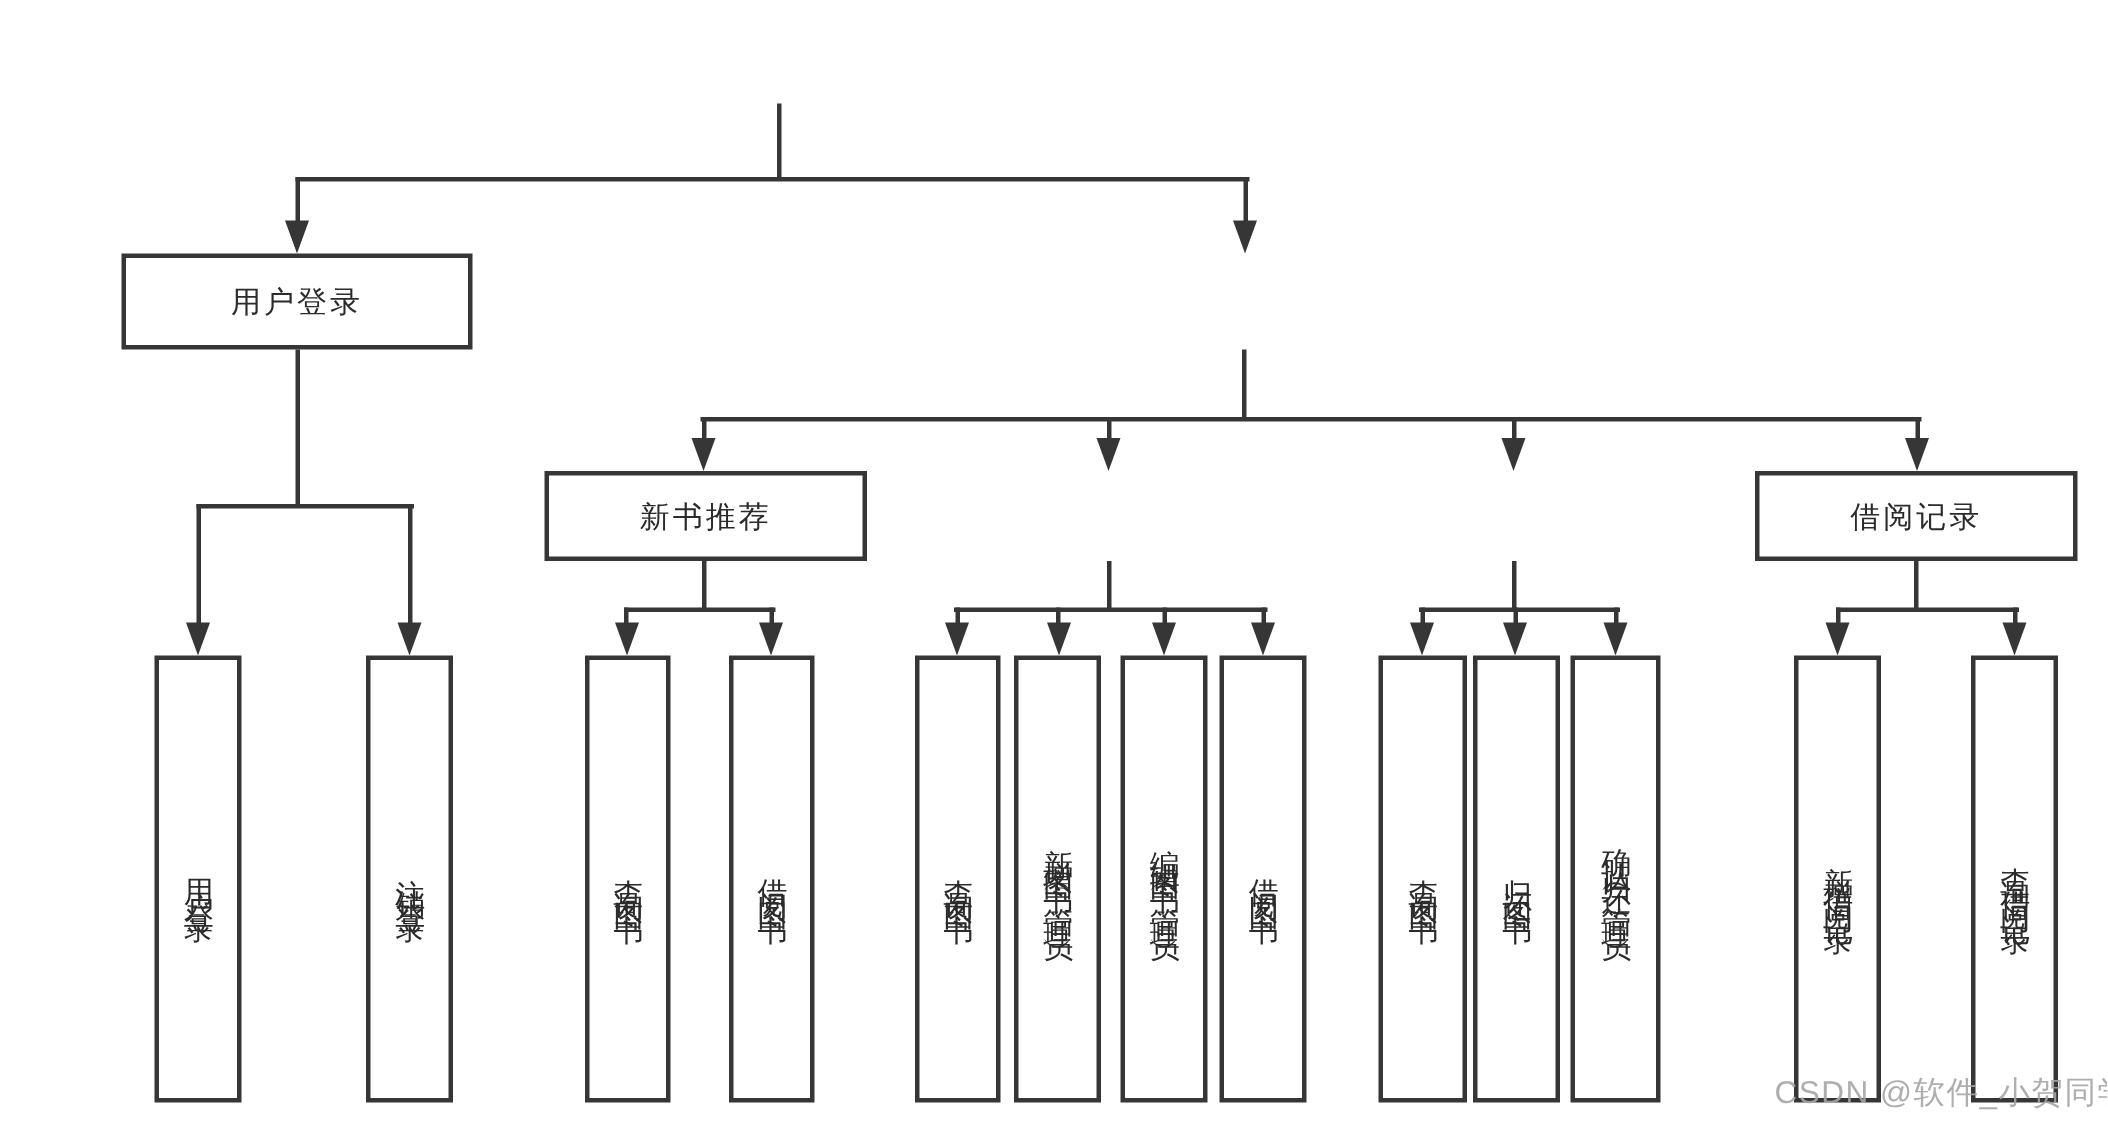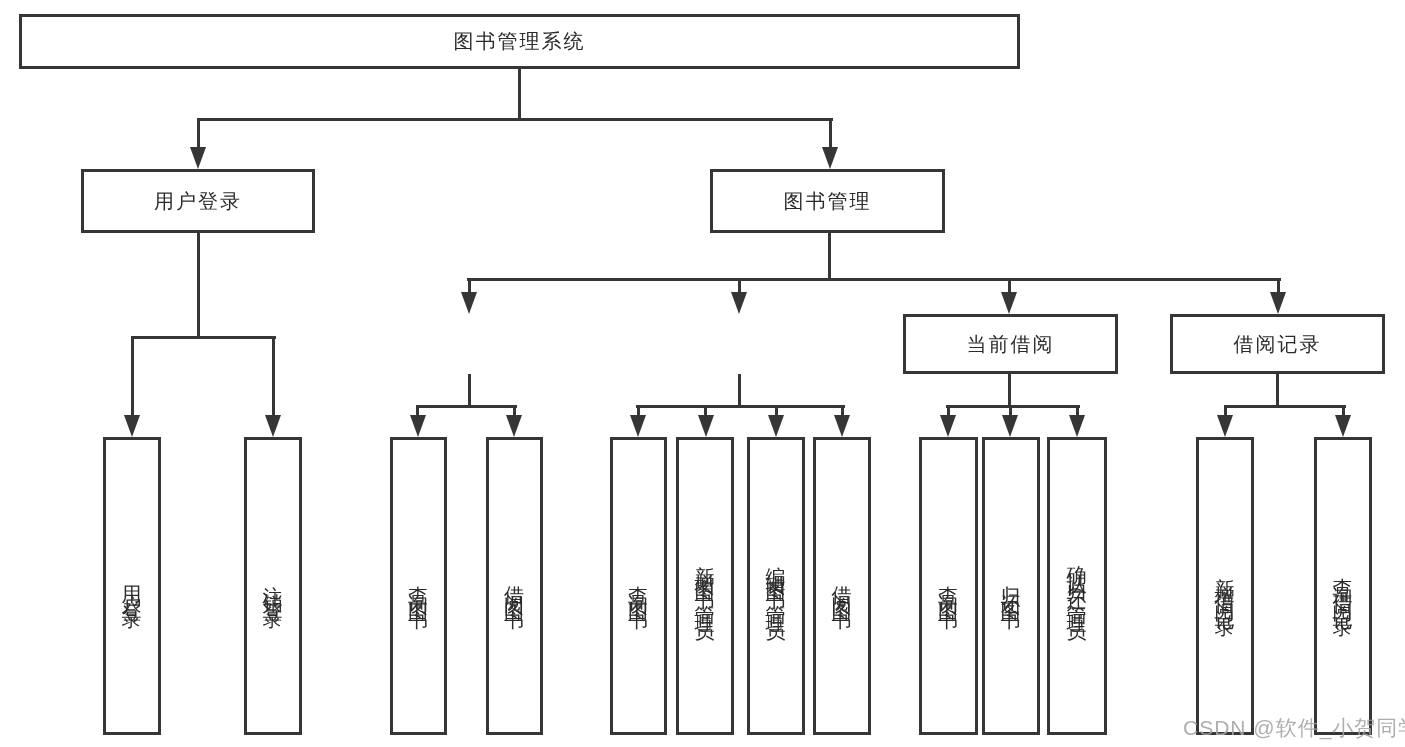--- a/index.html
+++ b/index.html
@@ -50,58 +50,52 @@
     color:rgba(165,165,165,0.9);
     white-space:nowrap;
     z-index:5;
   }
 </style>
 </head>
 <body>
 
 <div id="canvas">
 
-  <div class="box hbox" style="left:19px;top:14px;width:1001px;height:55px;">
-    <span>图书管理系统</span>
-  </div>
 
   <div class="line" style="left:518px;top:69px;width:3px;height:51px;"></div>
   <div class="line" style="left:197px;top:118px;width:636px;height:3px;"></div>
   <div class="line" style="left:197px;top:118px;width:3px;height:32px;"></div>
   <div class="arrowhead" style="left:190px;top:147px;"></div>
   <div class="line" style="left:829px;top:118px;width:3px;height:32px;"></div>
   <div class="arrowhead" style="left:822px;top:147px;"></div>
 
   <div class="box hbox" style="left:81px;top:169px;width:234px;height:64px;">
     <span>用户登录</span>
-  </div>
-  <div class="box hbox" style="left:710px;top:169px;width:235px;height:64px;">
-    <span>图书管理</span>
   </div>
 
   <div class="line" style="left:197px;top:233px;width:3px;height:105px;"></div>
   <div class="line" style="left:131px;top:336px;width:145px;height:3px;"></div>
   <div class="line" style="left:131px;top:336px;width:3px;height:81px;"></div>
   <div class="arrowhead" style="left:124px;top:415px;"></div>
   <div class="line" style="left:272px;top:336px;width:3px;height:81px;"></div>
   <div class="arrowhead" style="left:265px;top:415px;"></div>
 
   <div class="line" style="left:828px;top:233px;width:3px;height:47px;"></div>
   <div class="line" style="left:467px;top:278px;width:814px;height:3px;"></div>
   <div class="line" style="left:468px;top:278px;width:3px;height:17px;"></div>
   <div class="arrowhead" style="left:461px;top:292px;"></div>
   <div class="line" style="left:738px;top:278px;width:3px;height:17px;"></div>
   <div class="arrowhead" style="left:731px;top:292px;"></div>
   <div class="line" style="left:1008px;top:278px;width:3px;height:17px;"></div>
   <div class="arrowhead" style="left:1001px;top:292px;"></div>
   <div class="line" style="left:1277px;top:278px;width:3px;height:17px;"></div>
   <div class="arrowhead" style="left:1270px;top:292px;"></div>
 
-  <div class="box hbox" style="left:903px;top:314px;width:215px;height:60px;">
-    <span>当前借阅</span>
+  <div class="box hbox" style="left:363px;top:314px;width:215px;height:60px;">
+    <span>新书推荐</span>
   </div>
   <div class="box hbox" style="left:1170px;top:314px;width:215px;height:60px;">
     <span>借阅记录</span>
   </div>
 
   <div class="line" style="left:468px;top:374px;width:3px;height:33px;"></div>
   <div class="line" style="left:416px;top:405px;width:101px;height:3px;"></div>
   <div class="line" style="left:416px;top:405px;width:3px;height:14px;"></div>
   <div class="arrowhead" style="left:410px;top:415px;"></div>
   <div class="line" style="left:513px;top:405px;width:3px;height:14px;"></div>

